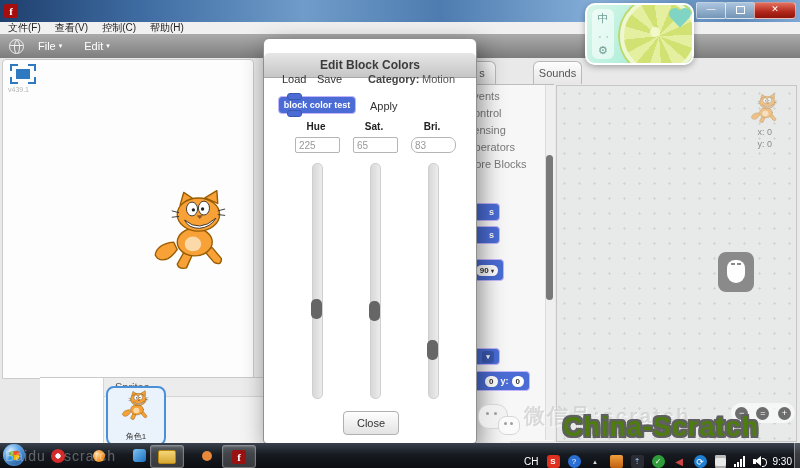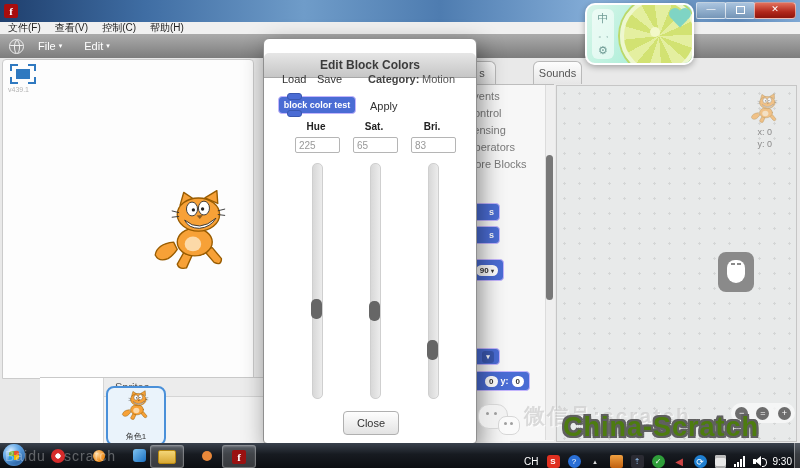--- a/index.html
+++ b/index.html
@@ -255,21 +255,21 @@
   <span class="dlg-lbl" style="left:158px;top:34px;color:#555;">Motion</span>
   <div id="cblock" class="blue-block">block color test</div>
   <span class="dlg-lbl" style="left:106px;top:61px;">Apply</span>
 
   <div class="sl-lbl" style="left:30px;">Hue</div>
   <div class="sl-lbl" style="left:88px;">Sat.</div>
   <div class="sl-lbl" style="left:146px;">Bri.</div>
 
   <input class="sl-inp" style="left: 31px;" value="225">
   <input class="sl-inp" style="left: 89px;" value="65">
-  <input class="sl-inp" style="left: 147px;" value="83">
+  <input class="sl-inp" style="left: 147px; border-radius: 7px;" value="83">
 
   <div class="track" style="left:48px;"></div>
   <div class="track" style="left:106px;"></div>
   <div class="track" style="left:164px;"></div>
   <div class="handle" style="left:47px;top:260px;"></div>
   <div class="handle" style="left:105px;top:262px;"></div>
   <div class="handle" style="left:163px;top:301px;"></div>
 
   <div id="closebtn">Close</div>
 </div>

